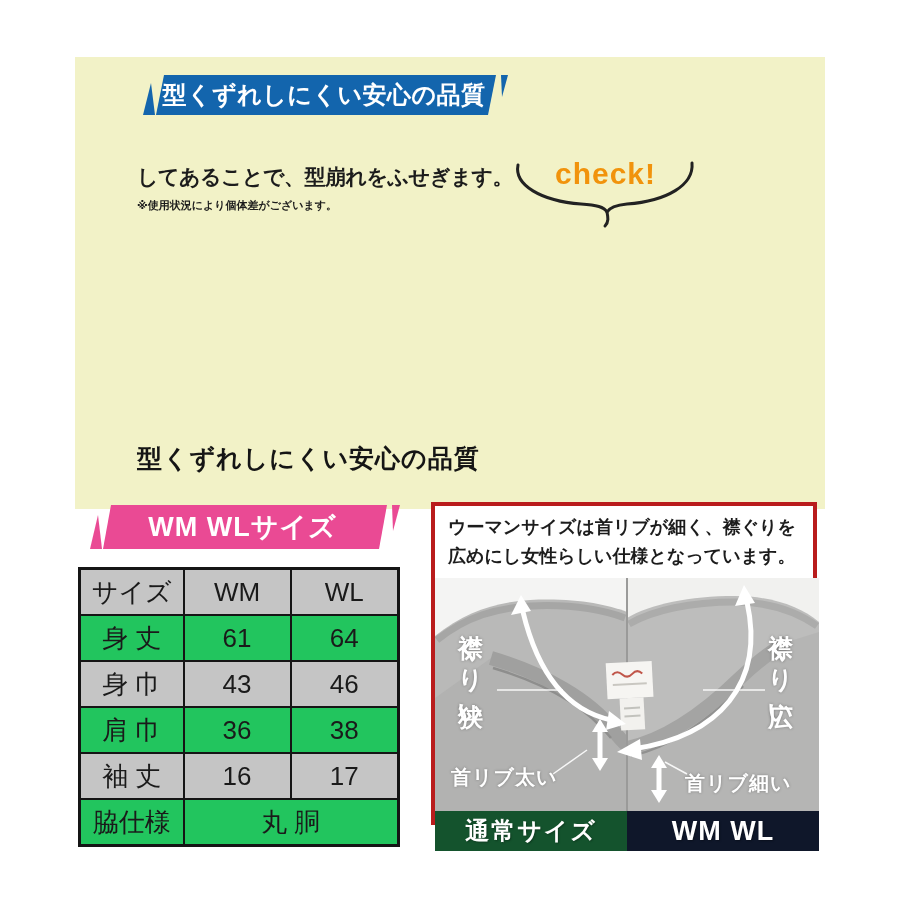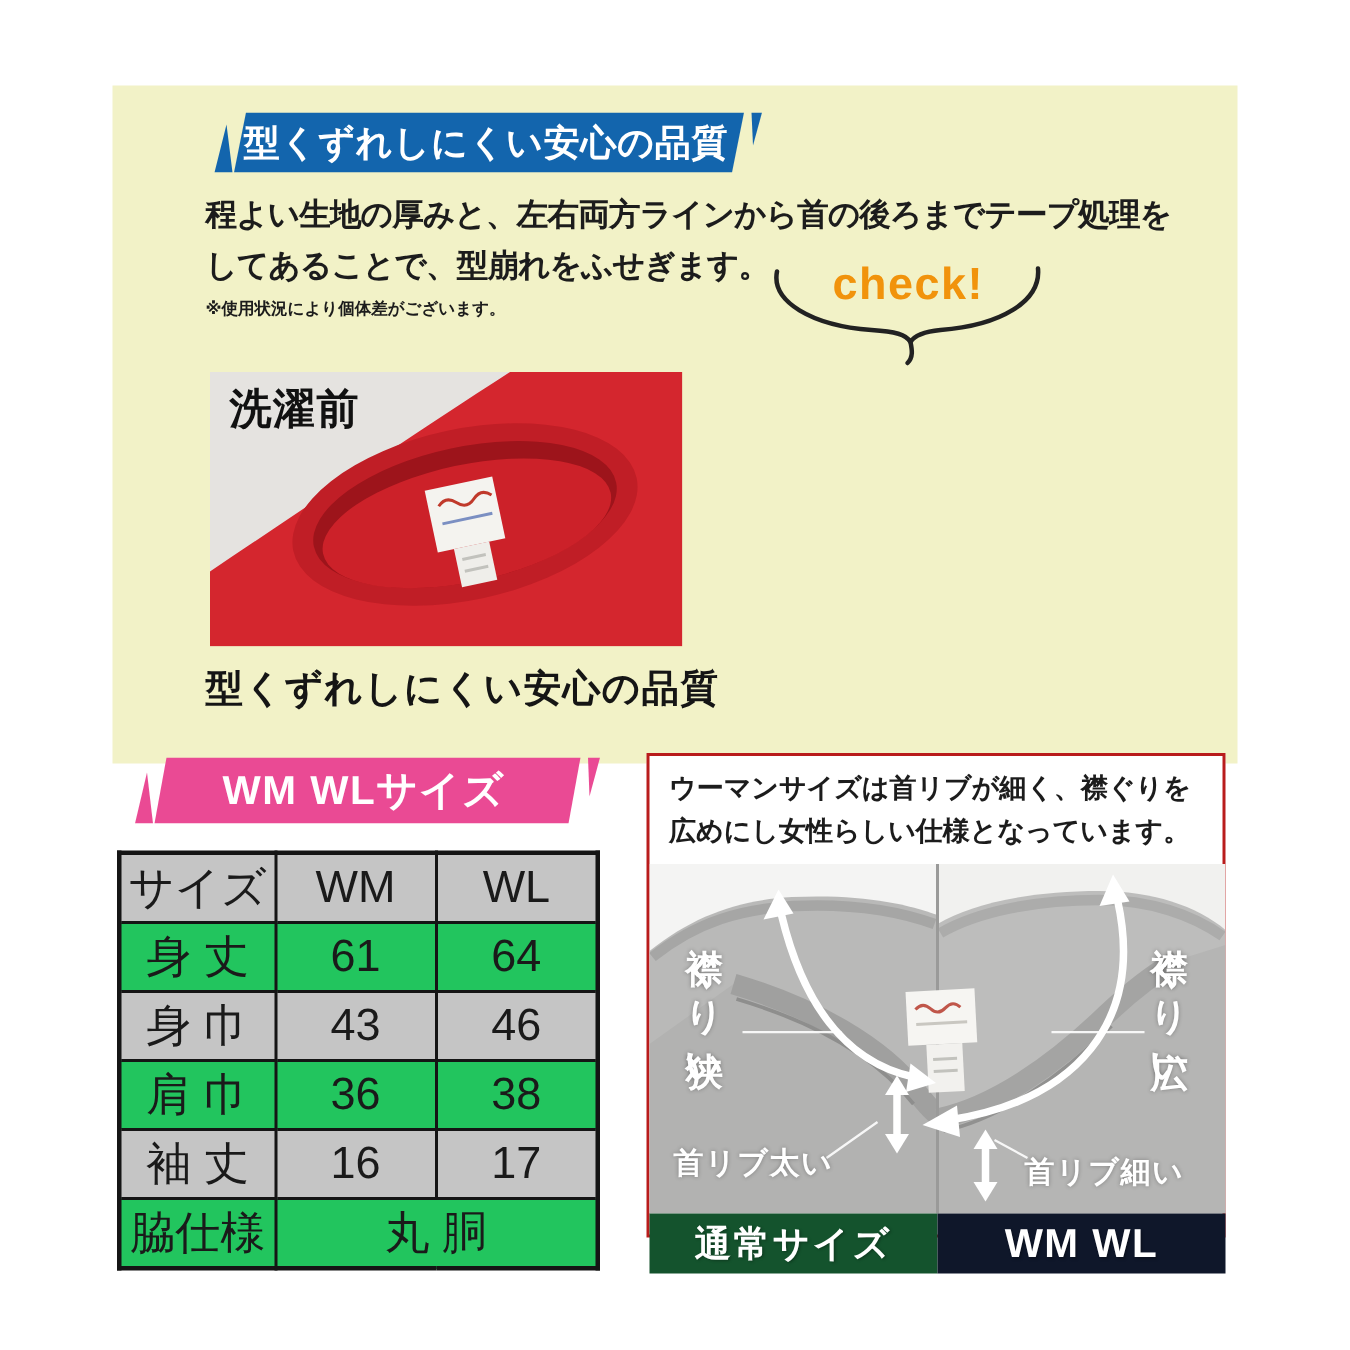--- a/index.html
+++ b/index.html
@@ -21,21 +21,21 @@
   .banner-blue{left:65px;top:18px;width:368px;}
   .banner-blue .banner-text{font-size:24px;letter-spacing:.5px;}
   .banner-pink{left:85px;top:505px;width:315px;height:44px;}
   .banner-pink .banner-text{font-size:27px;letter-spacing:1px;}
 
   .desc-line{left:62px;font-size:21px;font-weight:700;letter-spacing:-.5px;white-space:nowrap;color:#1c1c1c;}
   .desc-line.l1{top:72px;}
   .desc-line.l2{top:106px;}
   .desc-note{left:62px;top:141px;font-size:11px;font-weight:700;white-space:nowrap;color:#1c1c1c;}
 
-  .check-wrap{left:438px;top:98px;width:185px;height:72px;margin-top:16px;}
+  .check-wrap{left:438px;top:98px;width:185px;height:72px;}
   .check-text{
     position:absolute;left:0;right:0;top:2px;text-align:center;
     font-size:30px;font-weight:700;color:#f1930c;letter-spacing:1px;
   }
   .check-wrap svg{position:absolute;inset:0;width:100%;height:100%;overflow:visible;}
 
   .photo{width:315px;height:183px;top:191px;overflow:hidden;}
   .photo.before{left:65px;}
   .photo.after{left:392px;}
   .photo svg{position:absolute;inset:0;}
@@ -44,27 +44,27 @@
   .quality-caption{left:62px;top:385px;font-size:25px;font-weight:700;letter-spacing:1px;color:#151515;}
 
   
   .size-table{
     position:absolute;left:78px;top:567px;width:319px;
     border-collapse:collapse;table-layout:fixed;background:#fff;
     border:3px solid #151515;
   }
   .size-table td{
     border:2px solid #151515;text-align:center;vertical-align:middle;
-    font-size:30px;height:44px;padding:0;color:#1a1a1a;
+    font-size:26px;height:44px;padding:0;color:#1a1a1a;
   }
   .size-table tr.g td{background:#c5c5c5;}
   .size-table tr.w td{background:#22c55e;}
 
   
-  .woman-panel{left:431px;top:502px;width:386px;height:323px;background:#fff;border:2px solid #b91c1c;box-sizing:border-box;}
+  .woman-panel{left:431px;top:502px;width:386px;height:323px;background:#fff;border:4px solid #b91c1c;box-sizing:border-box;}
   .woman-desc{position:absolute;left:13px;font-size:18px;font-weight:700;white-space:nowrap;color:#1c1c1c;}
   .woman-desc.l1{top:9px;}
   .woman-desc.l2{top:38px;}
 
   .illus{position:absolute;left:0;top:72px;width:384px;height:273px;}
   .illus svg.fabric{position:absolute;left:0;top:0;}
   .v-label{
     position:absolute;writing-mode:vertical-rl;color:#fff;font-weight:700;
     font-size:25px;letter-spacing:4px;text-shadow:0 0 3px rgba(0,0,0,.30);
   }
@@ -84,50 +84,31 @@
 
   <div class="abs banner banner-blue">
     <svg viewBox="0 0 368 40" preserveAspectRatio="none">
       <polygon points="24,0 356,0 348,40 16,40" fill="#1365ad"></polygon>
       <polygon points="11,8 15,40 3,40" fill="#1365ad"></polygon>
       <polygon points="361,0 368,0 362,22" fill="#1365ad"></polygon>
     </svg>
     <span class="banner-text">型くずれしにくい安心の品質</span>
   </div>
 
-  <div class="abs desc-line l1">程よい生地の厚みと、左右両方ラインから首の後ろまでテープ処理を</div>
   <div class="abs desc-line l2">してあることで、型崩れをふせぎます。</div>
   <div class="abs desc-note">※使用状況により個体差がございます。</div>
 
   <div class="abs check-wrap">
     <span class="check-text">check!</span>
     <svg viewBox="0 0 185 72">
       <path d="M5,10 C1,30 28,46 68,49 C84,50 91,52 94,57 C97,52 104,50 114,49 C154,46 181,30 179,8" fill="none" stroke="#222" stroke-width="3" stroke-linecap="round"></path>
       <path d="M94,57 C95,62 96,67 92,71" fill="none" stroke="#222" stroke-width="3" stroke-linecap="round"></path>
     </svg>
   </div>
 
-  <figure class="abs photo before" style="margin:0;">
-    <svg viewBox="0 0 315 183">
-      <rect width="315" height="183" fill="#e5e3e0"></rect>
-      <path d="M0,133 C70,86 150,32 200,0 L315,0 L315,183 L0,183 Z" fill="#d4262e"></path>
-      <g transform="rotate(-12 170 95)">
-        <ellipse cx="170" cy="95" rx="117" ry="57" fill="#c01e26"></ellipse>
-        <ellipse cx="170" cy="95" rx="103" ry="45" fill="#9d141b"></ellipse>
-        <ellipse cx="170" cy="101" rx="98" ry="39" fill="#cc2129"></ellipse>
-        <rect x="147" y="74" width="46" height="42" fill="#f4f3ef"></rect>
-        <path d="M154,86 q6,-6 12,0 q6,6 12,0 q6,-6 12,0" stroke="#c0392b" stroke-width="2" fill="none"></path>
-        <line x1="154" y1="98" x2="188" y2="98" stroke="#7b8fc2" stroke-width="2"></line>
-        <rect x="158" y="116" width="24" height="26" fill="#efeeea"></rect>
-        <line x1="162" y1="124" x2="178" y2="124" stroke="#c2c2bd" stroke-width="2"></line>
-        <line x1="162" y1="132" x2="178" y2="132" stroke="#c2c2bd" stroke-width="2"></line>
-      </g>
-    </svg>
-    <figcaption class="photo-label">洗濯前</figcaption>
-  </figure>
 
 
   <div class="abs quality-caption">型くずれしにくい安心の品質</div>
 </div>
 
 <div class="abs banner banner-pink">
   <svg viewBox="0 0 315 44" preserveAspectRatio="none">
     <polygon points="26,0 302,0 294,44 18,44" fill="#ea4a94"></polygon>
     <polygon points="13,10 17,44 5,44" fill="#ea4a94"></polygon>
     <polygon points="307,0 315,0 308,26" fill="#ea4a94"></polygon>

